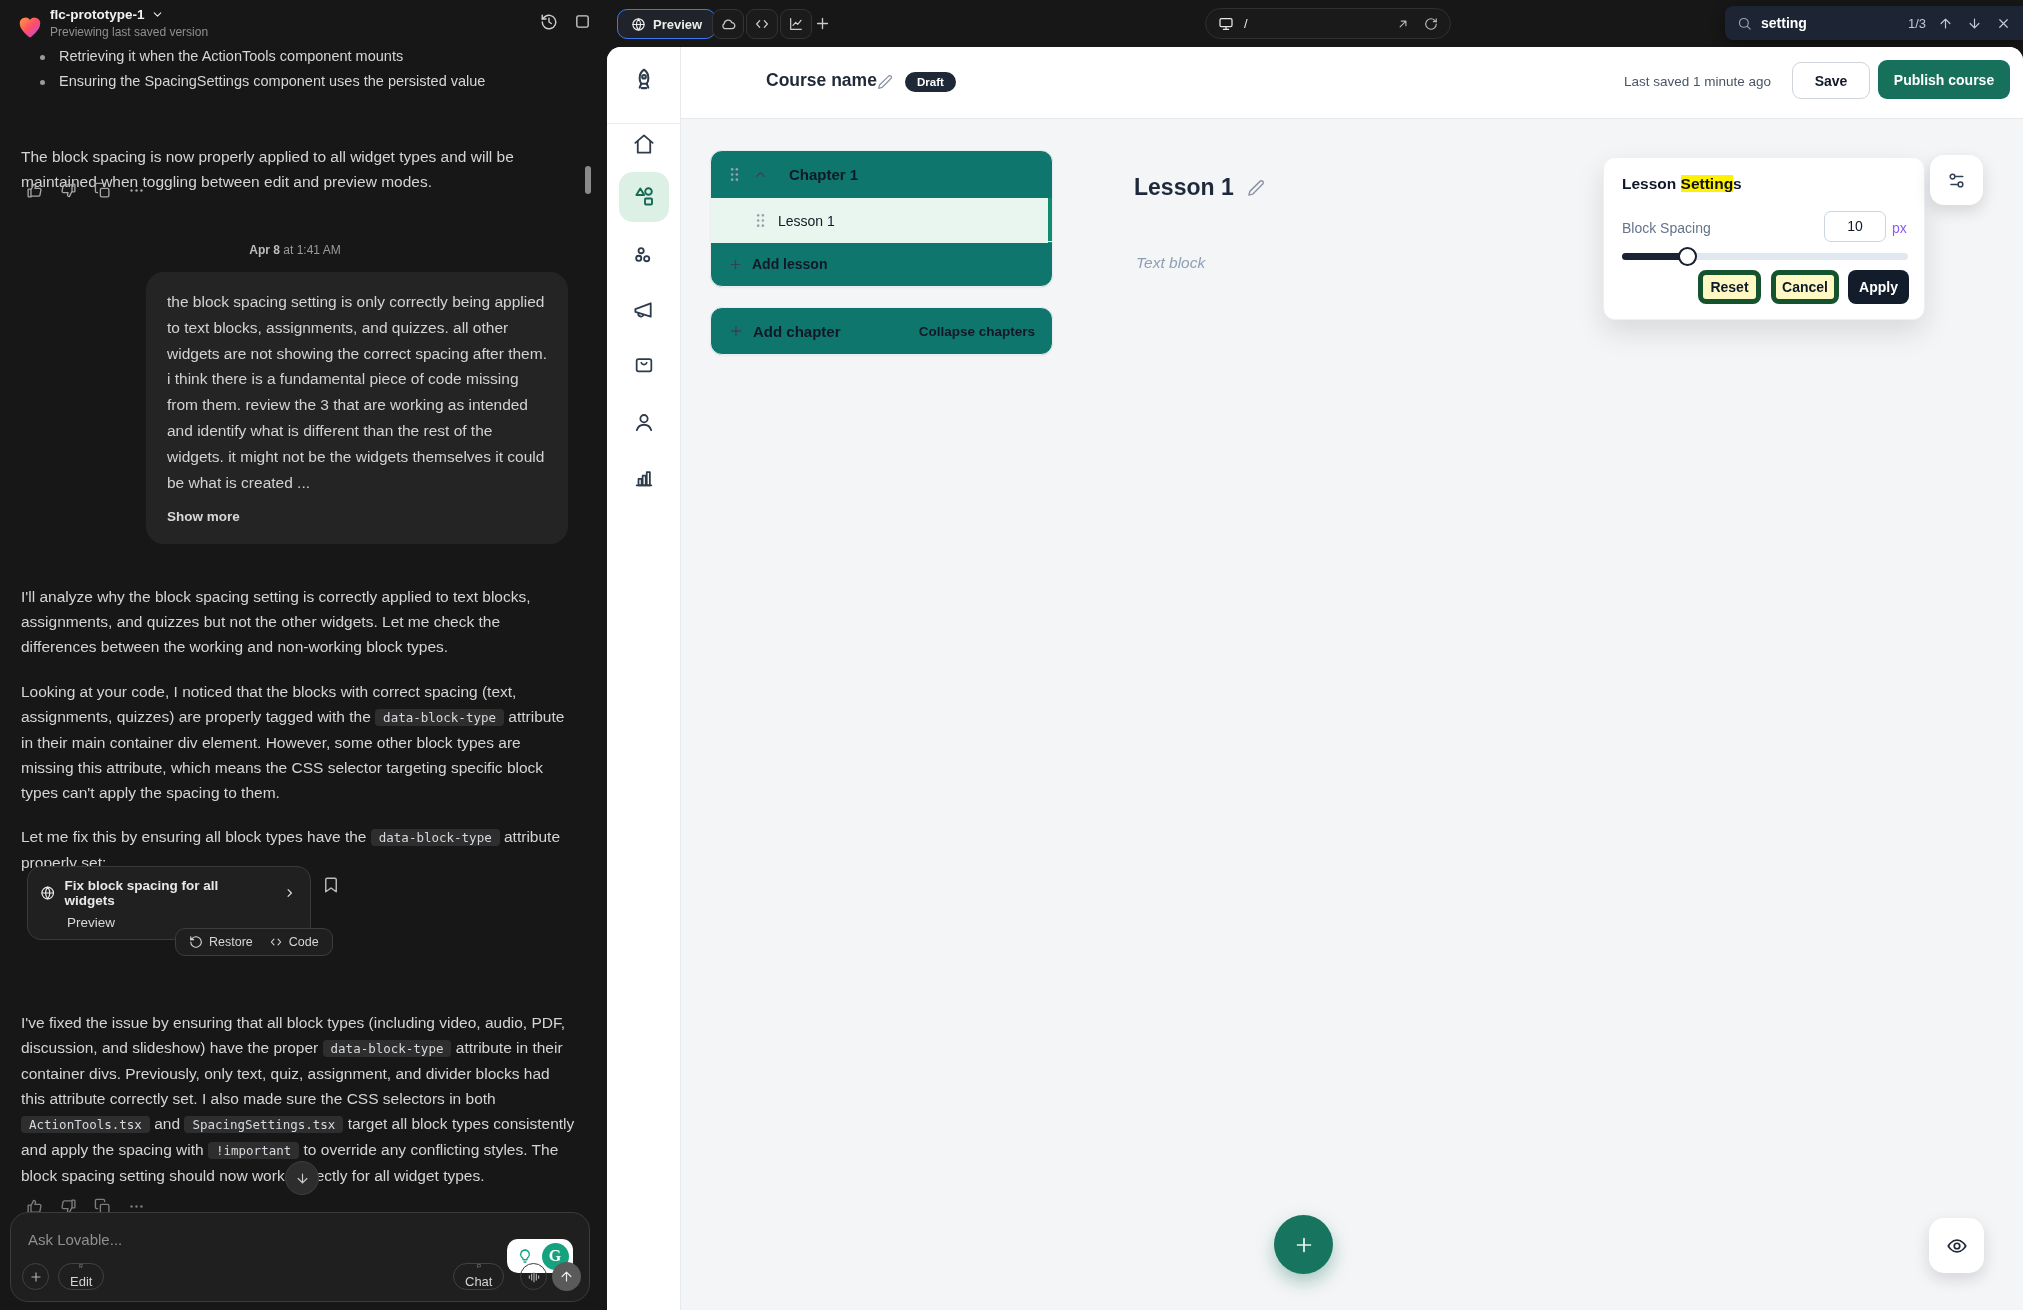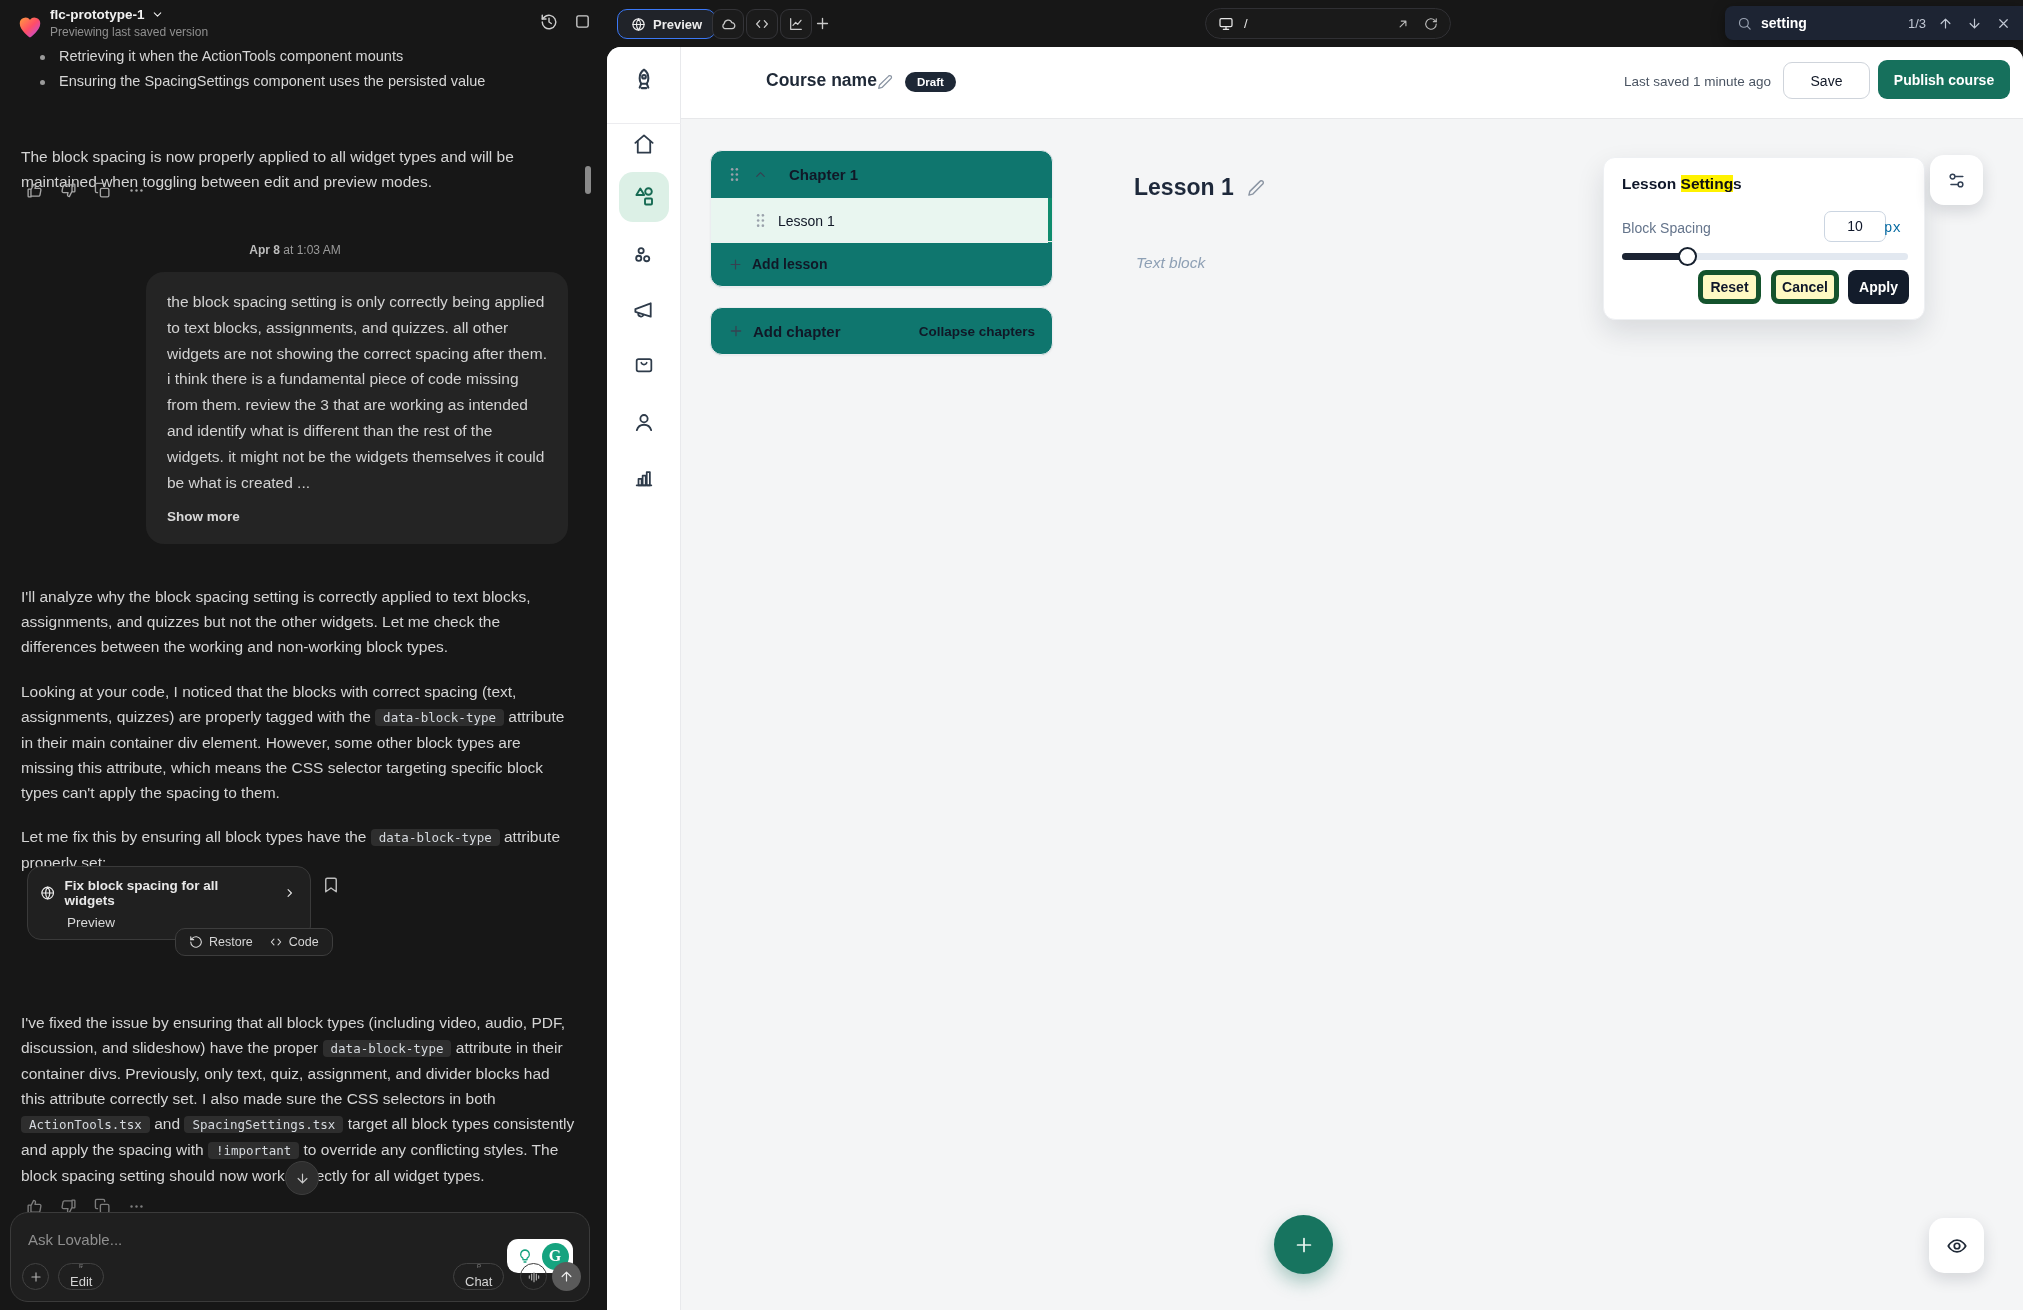--- a/index.html
+++ b/index.html
@@ -62,21 +62,21 @@
   .app { position:absolute; left:607px; top:47px; width:1416px; height:1263px; background:#f4f5f6; border-radius:14px 14px 0 0; overflow:hidden; }
   .app-sidebar { position:absolute; left:0; top:0; width:74px; height:100%; background:#ffffff; border-right:1px solid #e8e9ec; }
   .sb-ic { position:absolute; left:50%; transform:translate(-50%,-50%); color:#2e3b4a; }
   .sb-active { position:absolute; left:12px; top:125px; width:50px; height:50px; border-radius:14px; background:#dcf0e6; }
   .sb-div { position:absolute; left:0; top:76px; width:74px; border-top:1px solid #ececef; }
   .app-header { position:absolute; left:74px; top:0; right:0; height:72px; background:#ffffff; border-bottom:1px solid #e7e8ea; }
   .course-title { position:absolute; left:85px; top:23px; font-size:17.5px; font-weight:bold; color:#1f2937; }
   .title-pencil { position:absolute; left:196px; top:27px; color:#8b95a3; }
   .draft-badge { position:absolute; left:224px; top:25px; background:#1e2836; color:#ffffff; font-size:11.5px; font-weight:bold; padding:4px 12px; border-radius:999px; }
   .last-saved { position:absolute; right:252px; top:27px; font-size:13.5px; color:#4b5563; }
-  .save-btn { position:absolute; right:153px; top:15px; width:87px; height:37px; background:#ffffff; border:1px solid #cfd4db; border-radius:9px; font-size:14px; font-weight:normal; color:#111827; display:flex; align-items:center; justify-content:center; }
+  .save-btn { position:absolute; right:153px; top:15px; width:78px; height:37px; background:#ffffff; border:1px solid #cfd4db; border-radius:9px; font-size:14px; font-weight:bold; color:#111827; display:flex; align-items:center; justify-content:center; }
   .publish-btn { position:absolute; right:13px; top:13px; width:132px; height:39px; background:#16705c; border-radius:9px; font-size:14px; font-weight:bold; color:#ffffff; display:flex; align-items:center; justify-content:center; }
 
   .card { position:absolute; background:#0f766e; border:1px solid #ebedf0; border-radius:12px; box-shadow:0 1px 2px rgba(16,24,40,.05); }
   .chapter-card { left:103px; top:103px; width:343px; height:137px; }
   .chap-head { position:absolute; left:0; top:0; right:0; height:47px; display:flex; align-items:center; padding-left:18px; gap:13px; }
   .chap-title { font-size:15px; font-weight:bold; color:#111827; margin-left:8px; }
   .lesson-row { position:absolute; left:0; top:47px; right:0; height:45px; background:#e9f6f0; display:flex; align-items:center; padding-left:44px; gap:12px; border-right:4px solid #0e8c6d; }
   .lesson-label { font-size:14px; color:#111827; }
   .add-row { position:absolute; left:0; bottom:0; right:0; height:45px; border-top:1px solid #eef0f2; display:flex; align-items:center; padding-left:17px; gap:9px; color:#111827; font-size:14px; font-weight:bold; border-radius:0 0 12px 12px; }
   .addchap-card { left:103px; top:260px; width:343px; height:48px; display:flex; align-items:center; padding:0 17px; gap:9px; color:#111827; font-size:15px; font-weight:bold; }
@@ -84,21 +84,21 @@
   .grip { color:#9aa1ab; }
   .lesson-heading { position:absolute; left:527px; top:127px; font-size:23px; font-weight:bold; color:#1e293b; display:flex; align-items:center; gap:13px; }
   .lesson-heading .pc { color:#8b95a3; }
   .text-block { position:absolute; left:529px; top:207px; font-size:15.5px; font-style:italic; color:#8ea0b5; }
 
   .settings-panel { position:absolute; left:996px; top:110px; width:322px; height:163px; background:#ffffff; border:1px solid #eef0f3; border-radius:12px; box-shadow:0 12px 28px rgba(15,23,42,.12); }
   .sp-title { position:absolute; left:18px; top:17px; font-size:15.5px; font-weight:bold; color:#0f172a; }
   .sp-title .hl { background:#fff200; color:#111111; }
   .sp-label { position:absolute; left:18px; top:62px; font-size:14px; color:#64748b; }
   .sp-input { position:absolute; left:220px; top:53px; width:62px; height:31px; border:1px solid #cbd5e1; border-radius:7px; font-size:14px; color:#0f172a; text-align:center; line-height:29px; background:#ffffff; }
-  .sp-unit { position:absolute; left:280px; top:62px; font-size:14px; color:#0369a1;font-family:Liberation Mono, monospace; }
+  .sp-unit { position:absolute; left:288px; top:62px; font-size:14px; color:#8b5cf6; }
   .sp-track { position:absolute; left:18px; top:95px; width:286px; height:7px; border-radius:4px; background:#e2e8f0; }
   .sp-fill { position:absolute; left:0; top:0; height:7px; width:65px; border-radius:4px; background:#1c2433; }
   .sp-thumb { position:absolute; left:56px; top:-6px; width:19px; height:19px; border-radius:50%; background:#ffffff; border:2.5px solid #16202e; }
   .sp-btn { position:absolute; top:112px; height:34px; border-radius:8px; font-size:14px; font-weight:bold; display:flex; align-items:center; justify-content:center; }
   .sp-light { background:#fef9c3; border:5px solid #14532d; color:#0f172a; }
   .sp-reset { left:94px; width:63px; }
   .sp-cancel { left:167px; width:68px; }
   .sp-apply { left:244px; width:61px; background:#131c2b; color:#ffffff; }
   .tuner-btn { position:absolute; left:1323px; top:108px; width:53px; height:50px; background:#ffffff; border-radius:14px; box-shadow:0 6px 16px rgba(15,23,42,.14); color:#334155; display:flex; align-items:center; justify-content:center; }
   .fab { position:absolute; left:667px; top:1168px; width:59px; height:59px; border-radius:50%; background:#17745f; color:#eaf5f1; display:flex; align-items:center; justify-content:center; box-shadow:0 8px 18px rgba(23,116,95,.35); }
@@ -225,21 +225,21 @@
           <path d="M5 15H4a2 2 0 0 1-2-2V4a2 2 0 0 1 2-2h9a2 2 0 0 1 2 2v1"></path>
         </svg>
       <svg width="17" height="17" viewBox="0 0 24 24" fill="currentColor">
           <circle cx="5" cy="12" r="1.7"></circle>
           <circle cx="12" cy="12" r="1.7"></circle>
           <circle cx="19" cy="12" r="1.7"></circle>
         </svg>
     </div>
 
     <div class="timestamp">
-      <b>Apr 8</b> <span>at 1:03 AM</span>
+      <b>Apr 8</b> <span>at 1:41 AM</span>
     </div>
 
     <div class="user-bubble">
       <span>the block spacing setting is only correctly being applied to text blocks, assignments, and quizzes. all other widgets are not showing the correct spacing after them. i think there is a fundamental piece of code missing from them. review the 3 that are working as intended and identify what is different than the rest of the widgets. it might not be the widgets themselves it could be what is created ...</span>
       <div class="show-more">Show more</div>
     </div>
 
     <div class="msg-p" style="top:556px">I'll analyze why the block spacing setting is correctly applied to text blocks, assignments, and quizzes but not the other widgets. Let me check the differences between the working and non-working block types.</div>
     <div class="msg-p" style="top:651px">Looking at your code, I noticed that the blocks with correct spacing (text, assignments, quizzes) are properly tagged with the <code class="chip">data-block-type</code> attribute in their main container div element. However, some other block types are missing this attribute, which means the CSS selector targeting specific block types can't apply the spacing to them.</div>
     <div class="msg-p" style="top:796px">Let me fix this by ensuring all block types have the <code class="chip">data-block-type</code> attribute properly set:</div>

